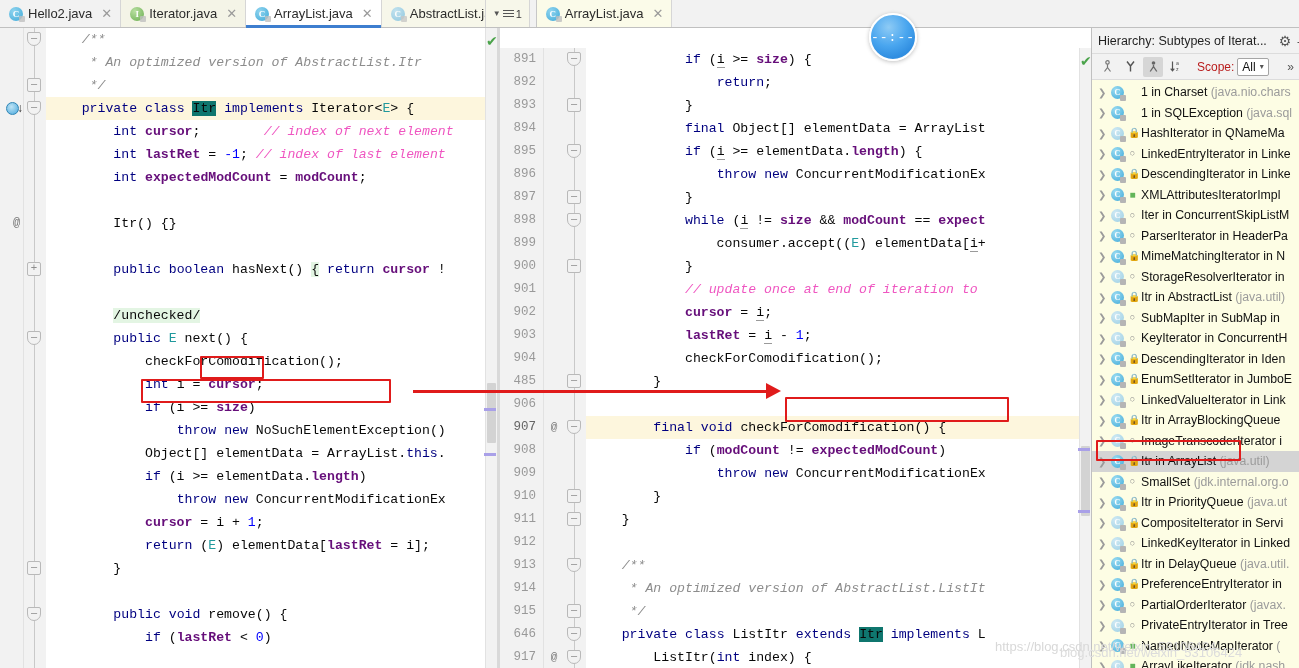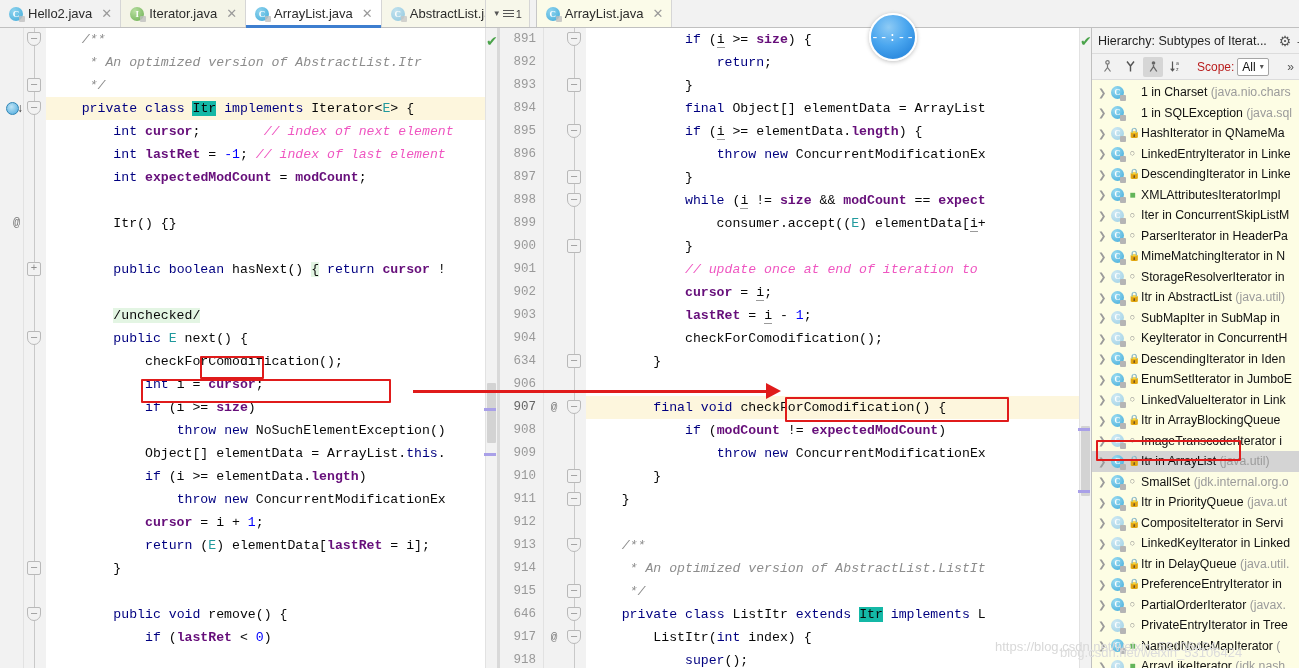--- a/index.html
+++ b/index.html
@@ -94,21 +94,21 @@
   .cl { height:23px; line-height:23px; padding-left:4px; }
   .cl.hl { background:#fdf6dd; }
 
   
   .kw  { color:#000080; font-weight:normal; }
   .cmt { color:#8c8c8c; font-style:italic; }
   .cmt2{ color:#ef56c1; font-style:italic; }
   .num { color:#0000ff; }
   .typ { color:#20999d; }
   .fld { color:#660e7a; font-weight:bold; }
-  .sel { background:#14b8a6; }
+  .sel { background:#0f766e; }
   .grnbg { background:#e3f5e3; }
   .uline { border-bottom:1px solid #9a9a9a; }
 
   .marker-col {
     width:12px; flex:0 0 auto; background:#f2f2f2; border-left:1px solid #e2e2e2;
     position:relative;
   }
   .check { position:absolute; top:5px; left:0; color:#4aa34a; font-size:14px; }
 
   
@@ -258,38 +258,38 @@
       <div class="marker-col">
         <div class="check">✔</div>
         <div class="sb-thumb" style="top:355px;height:60px;left:1px;"></div>
         <div class="sb-mark" style="top:380px;left:-2px;"></div>
         <div class="sb-mark" style="top:425px;left:-2px;"></div>
       </div>
     </div>
 
     <div class="vsplit"></div>
 
-    <div class="editor" id="right-editor" style="flex:1;">
+    <div class="editor" id="right-editor" style="flex:1;margin-top:20px;">
       <div class="gutter" style="width:44px;">
         <div class="linenos" id="right-linenos">
             <div class="lineno">891</div>
             <div class="lineno">892</div>
             <div class="lineno">893</div>
             <div class="lineno">894</div>
             <div class="lineno">895</div>
             <div class="lineno">896</div>
             <div class="lineno">897</div>
             <div class="lineno">898</div>
             <div class="lineno">899</div>
             <div class="lineno">900</div>
             <div class="lineno">901</div>
             <div class="lineno">902</div>
             <div class="lineno">903</div>
             <div class="lineno">904</div>
-            <div class="lineno">634</div>
+            <div class="lineno">485</div>
             <div class="lineno">906</div>
             <div class="lineno cur">907</div>
             <div class="lineno">908</div>
             <div class="lineno">909</div>
             <div class="lineno">910</div>
             <div class="lineno">911</div>
             <div class="lineno">912</div>
             <div class="lineno">913</div>
             <div class="lineno">914</div>
             <div class="lineno">915</div>

